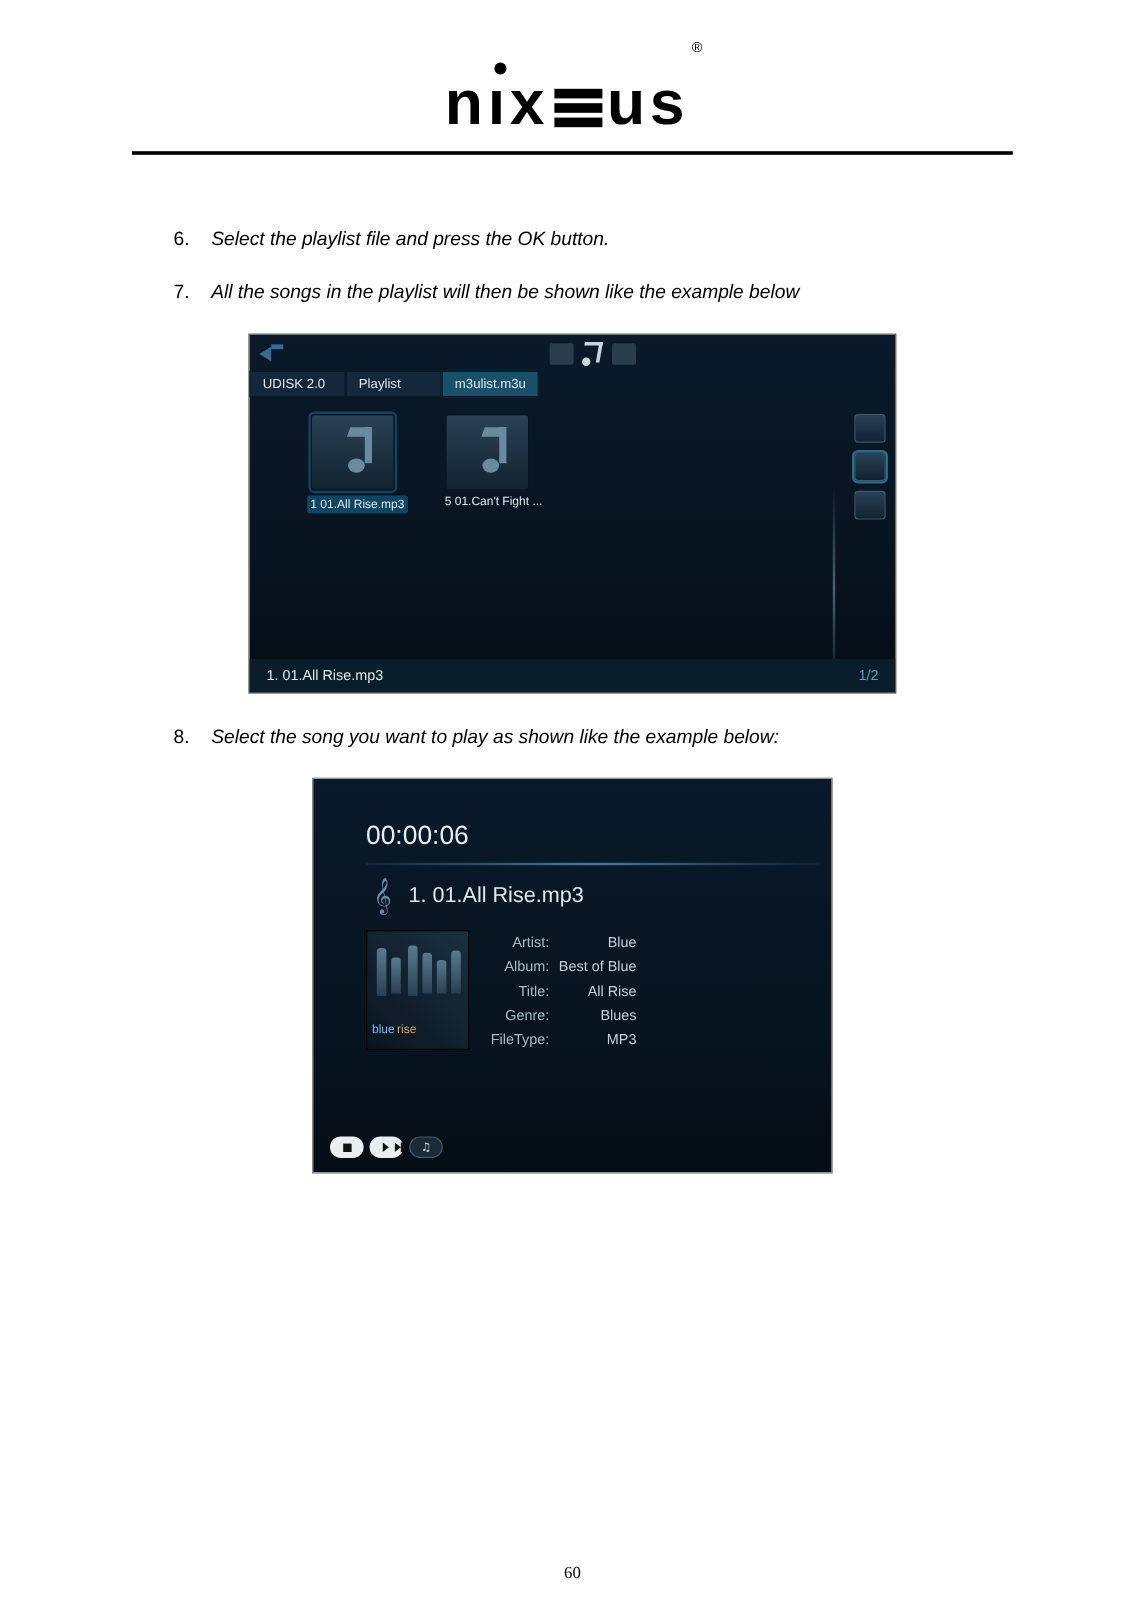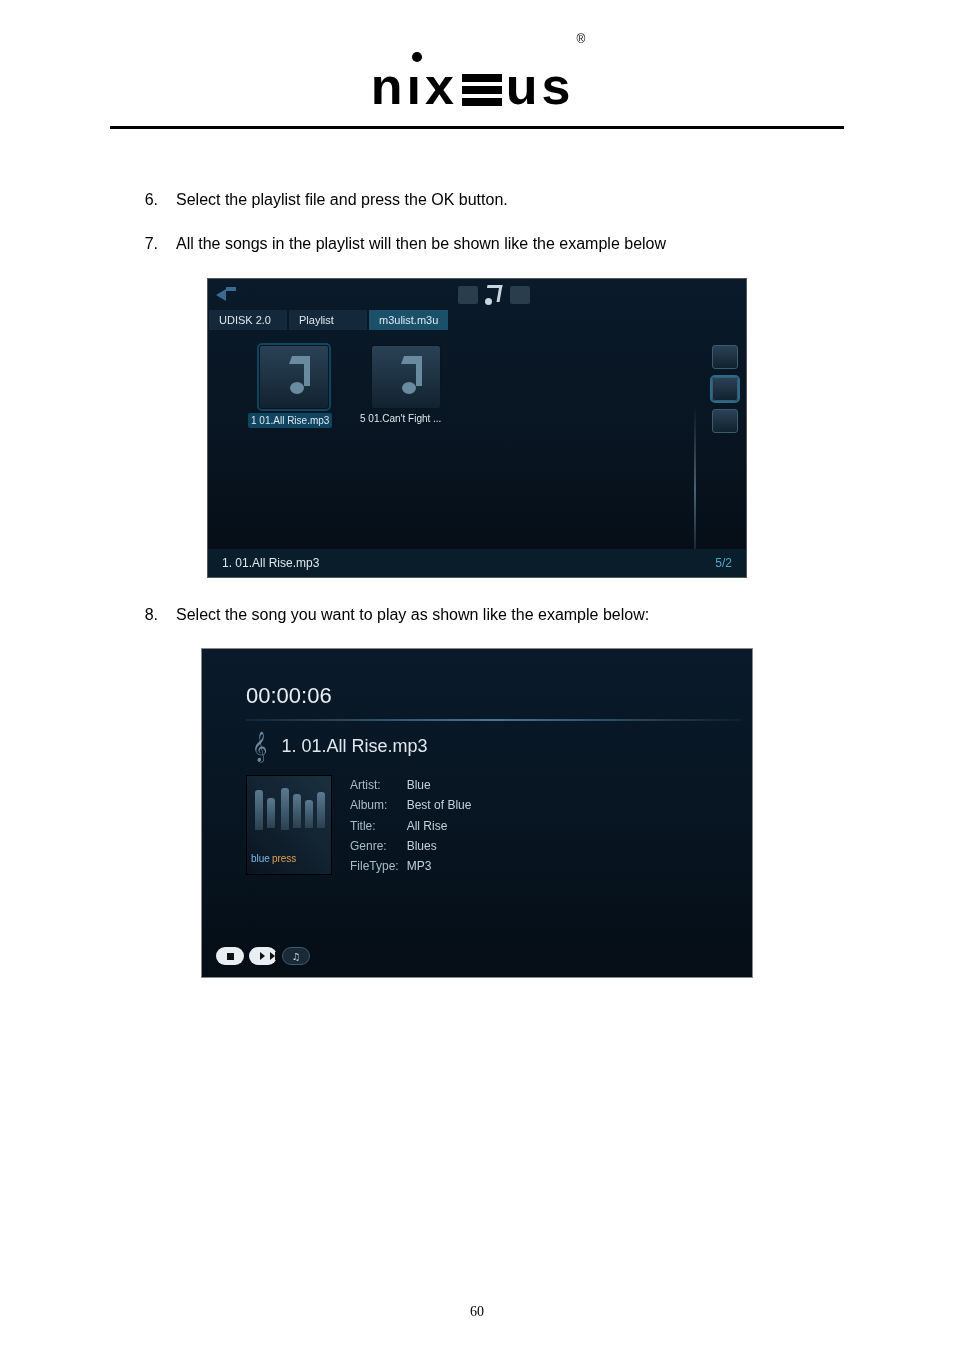--- a/index.html
+++ b/index.html
@@ -17,53 +17,53 @@
   .logo-main .bars { display: inline-flex; flex-direction: column; gap: 4px; margin: 0 4px 6px 4px; }
   .logo-main .bars span { width: 40px; height: 8px; background:#000; display:block; }
   .logo-main .us { font-size: 52px; }
   .logo-r { font-size: 12px; vertical-align: top; position: relative; top: -28px; left: 2px; }
   .hr { border: none; border-top: 3px solid #000; width: 100%; margin: 0 auto 60px auto; }
 
   
   .list { margin-left: 30px; }
   .li { display: flex; gap: 18px; font-size: 16px; line-height: 1.4; margin-bottom: 22px; }
   .li .num { width: 18px; text-align: right; }
-  .li .txt { flex: 1; }
+  .li .txt { flex: 1; font-style: italic; }
 
   
   .shot1 { width: 540px; height: 300px; margin: 4px auto 26px auto; background: linear-gradient(#0a1a2a, #081420 60%, #050d15); color:#dfe8ee; position: relative; border: 1px solid #555; }
   .shot1 .topbar { position: absolute; top: 10px; left: 8px; width: 20px; height: 14px; }
   .shot1 .arrow-left { width:0;height:0;border-top:6px solid transparent;border-bottom:6px solid transparent;border-right:10px solid #3a6a90; }
   .shot1 .arrow-left::after { content:""; position:absolute; left:10px; top:-2px; width:10px; height:4px; background:#3a6a90; }
   .shot1 .topicons { position:absolute; top:6px; left: 250px; display:flex; gap:8px; align-items:center; }
   .shot1 .topicons .sq { width:20px; height:18px; background:#2a3d4c; border-radius:2px; }
   .shot1 .topicons .note { width:16px; height:20px; position:relative; }
   .shot1 .topicons .note::before { content:""; position:absolute; left:0; top:0; width:12px; height:14px; border-right:3px solid #c8d6e0; border-top:3px solid #c8d6e0; transform: skewX(-10deg); }
   .shot1 .topicons .note::after { content:""; position:absolute; left:-1px; bottom:0; width:7px; height:7px; background:#c8d6e0; border-radius:50%; }
   .shot1 .breadcrumb { position:absolute; top:30px; left:0; display:flex; font-size:11px; }
   .shot1 .breadcrumb .seg { padding: 4px 10px; background:#13283a; border:1px solid #0a1826; min-width:80px; }
   .shot1 .breadcrumb .seg.sel { background:#1a506a; }
   .shot1 .thumbs { position:absolute; top:66px; left:40px; display:flex; gap:20px; }
-  .shot1 .thumb { width:92px; text-align:left; font-size:10px; }
+  .shot1 .thumb { width:92px; text-align:right; font-size:10px; }
   .shot1 .thumb .box { width:70px; height:64px; margin:0 auto 4px auto; background: linear-gradient(#2a4256,#12222f); border:1px solid #0a141c; border-radius:3px; position:relative; }
   .shot1 .thumb.sel .box { outline:2px solid #0f4560; }
   .shot1 .thumb.sel .lbl { background:#0f4560; padding:2px 3px; border-radius:2px; display:inline-block; }
   .shot1 .thumb .box .bignote { position:absolute; left:16px; top:10px; width:34px; height:40px; }
   .shot1 .thumb .box .bignote::before { content:""; position:absolute; right:0; top:0; width:6px; height:30px; background:#6a8aa0; }
   .shot1 .thumb .box .bignote::after { content:""; position:absolute; right:0; top:0; width:18px; height:8px; background:#6a8aa0; transform: skewX(-20deg); transform-origin: top right; }
   .shot1 .thumb .box .bignote .ball1 { position:absolute; left:14px; bottom:2px; width:14px; height:12px; background:#6a8aa0; border-radius:50%; }
   .shot1 .sidebar { position:absolute; right:8px; top:66px; display:flex; flex-direction:column; gap:8px; }
   .shot1 .sidebar .sb { width:26px; height:24px; background: linear-gradient(#2a4256,#12222f); border:1px solid #3a5a70; border-radius:3px; position:relative; }
   .shot1 .sidebar .sb.sel { outline:2px solid #2a6a8a; }
   .shot1 .sidebar .sep { position:absolute; right:42px; top:60px; width:2px; height:170px; background: linear-gradient(to bottom, rgba(120,150,170,0) 0%, rgba(120,150,170,0.6) 50%, rgba(120,150,170,0) 100%); }
   .shot1 .footer { position:absolute; left:0; right:0; bottom:0; height:28px; background:#0a1d2a; display:flex; align-items:center; justify-content:space-between; padding:0 14px; font-size:12px; }
   .shot1 .footer .pg { color:#4aa8c8; }
 
   
-  .shot2 { width: 552px; height: 330px; margin: 0 auto; background: linear-gradient(#0a1a2a,#071420 60%,#050d15); border:1px solid #888; position: relative; color:#dfe8ee; }
+  .shot2 { width: 434px; height: 330px; margin: 0 auto; background: linear-gradient(#0a1a2a,#071420 60%,#050d15); border:1px solid #888; position: relative; color:#dfe8ee;text-align:right; }
   .shot2 .time { font-size:22px; color:#e8eef2; position:absolute; top:34px; left:44px; }
   .shot2 .sepline { position:absolute; left:44px; right:10px; top:70px; height:2px; background: linear-gradient(to right, rgba(100,160,200,0.1), rgba(100,160,200,0.7), rgba(40,100,140,0.1)); }
   .shot2 .nowplay { position:absolute; top:82px; left:50px; display:flex; align-items:center; gap:14px; font-size:18px; }
   .shot2 .treble { font-size:26px; color:#6a8aa0; }
   .shot2 .info { position:absolute; top:126px; left:44px; display:flex; gap:16px; }
   .shot2 .cover { width:86px; height:100px; background: linear-gradient(45deg,#0a1420,#1a3040); border:1px solid #000; position:relative; font-size:10px; color:#78b8e8; overflow:hidden; }
   .shot2 .cover .ctxt { position:absolute; bottom:10px; left:4px; display:flex; gap:2px; }
   .shot2 .cover .ctxt2 { color:#e0a050; }
   .shot2 .cover .figs { position:absolute; top:8px; left:6px; right:6px; bottom:26px; }
   .shot2 .cover .figs span { position:absolute; width:8px; height:40px; background: linear-gradient(#5a7a90,#2a4050); border-radius:3px 3px 0 0; }
@@ -156,21 +156,21 @@
       </div>
     </div>
     <div class="sidebar">
       <div class="sep"></div>
       <div class="sb"></div>
       <div class="sb sel"></div>
       <div class="sb"></div>
     </div>
     <div class="footer">
       <span>1. 01.All Rise.mp3</span>
-      <span class="pg">5/2</span>
+      <span class="pg">1/2</span>
     </div>
   </div>
 
   <div class="list">
     <div class="li">
       <span class="num">8.</span>
       <span class="txt">Select the song you want to play as shown like the example below:</span>
     </div>
   </div>
 
@@ -186,21 +186,21 @@
         <div class="figs">
             <span></span>
             <span></span>
             <span></span>
             <span></span>
             <span></span>
             <span></span>
           </div>
         <div class="ctxt">
           <span>blue</span>
-          <span class="ctxt2">press</span>
+          <span class="ctxt2">rise</span>
         </div>
       </div>
       <div class="meta">
         <table>
           <tbody>
               <tr>
                 <td>Artist:</td>
                 <td class="val">Blue</td>
               </tr>
           <tr>

